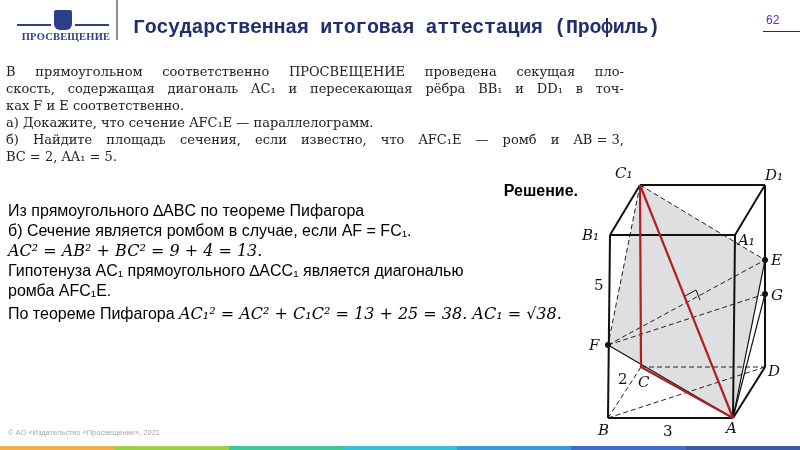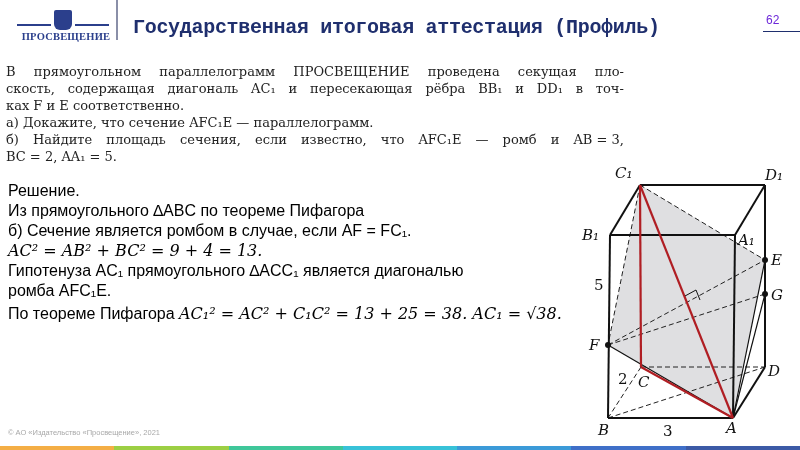--- a/index.html
+++ b/index.html
@@ -10,21 +10,21 @@
   .logo-line-r { position:absolute; left:61px; top:14px; width:34px; height:2px; background:#2b3f8c; }
   .logo-text { position:absolute; left:0; top:21px; width:104px; text-align:center; font-family:"Liberation Serif", serif; font-weight:bold; font-size:10.5px; color:#2b3f8c; letter-spacing:0.2px; }
   .vdiv { position:absolute; left:116px; top:0; width:2px; height:40px; background:#8a8fa8; }
   .title { position:absolute; left:133px; top:16px; font-size:20px; font-weight:bold; color:#1f2f6e; font-family:Liberation Mono, monospace; letter-spacing:-0.3px; }
   .pagenum { position:absolute; left:766px; top:13px; font-size:12px; color:#6d28d9; }
   .pageline { position:absolute; left:763px; top:31px; width:37px; height:1px; background:#1f2f6e; }
   .problem { position:absolute; left:6px; top:63px; width:618px; font-family:"DejaVu Serif", serif; font-size:13px; line-height:17px; color:#222; }
   .problem .ln { white-space:nowrap; display:flex; justify-content:space-between; }
   .problem .ln.left { justify-content:flex-start;text-align:center; }
   .solution { position:absolute; left:8px; top:181px; width:570px; font-size:16px; line-height:20px; color:#000; }
-  .solution .hd { font-weight:normal; }
+  .solution .hd { font-weight:bold;text-align:right; }
   .solution .ln { white-space:nowrap; }
   .math { font-family:"DejaVu Serif", serif; font-style:italic; }
   .footer { position:absolute; left:8px; top:428px; font-size:7.5px; color:#a8a8a8; }
   .bar { position:absolute; left:0; top:446px; width:800px; height:4px; display:flex; }
   .bar div { flex:1; height:4px; }
   .diagram { position:absolute; left:580px; top:160px; width:220px; height:290px; }
 </style>
 </head>
 <body>
 
@@ -36,21 +36,21 @@
 </div>
 <div class="vdiv"></div>
 <div class="title">Государственная итоговая аттестация (Профиль)</div>
 <div class="pagenum">62</div>
 <div class="pageline"></div>
 
 <div class="problem" id="problem">
     <div class="ln">
       <span>В</span>
       <span>прямоугольном</span>
-      <span>параллелограмм</span>
+      <span>соответственно</span>
       <span>ПРОСВЕЩЕНИЕ</span>
       <span>проведена</span>
       <span>секущая</span>
       <span>пло-</span>
     </div>
     <div class="ln">
       <span>скость,</span>
       <span>содержащая</span>
       <span>диагональ</span>
       <span>AC₁</span>

